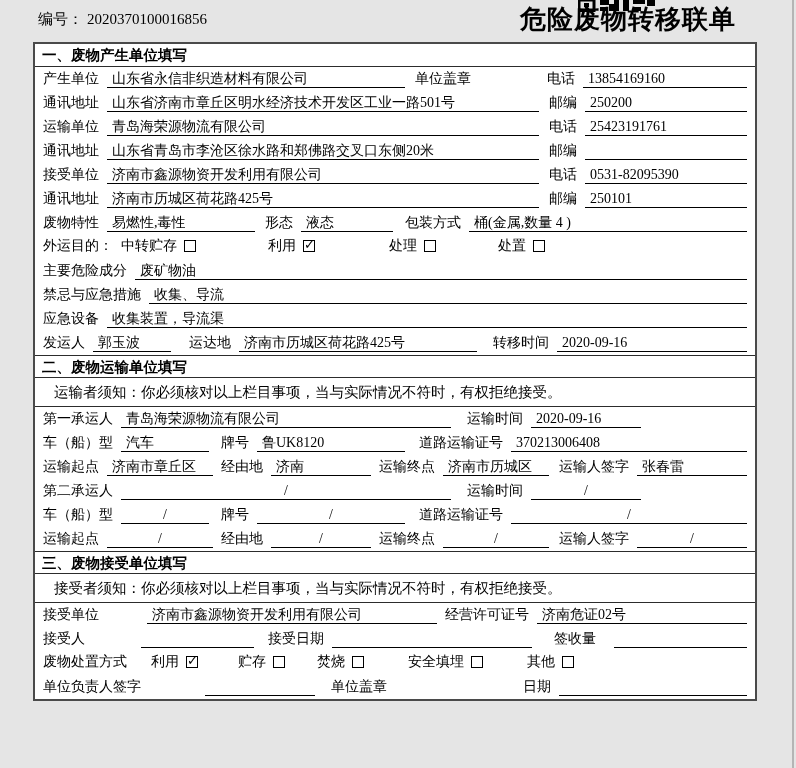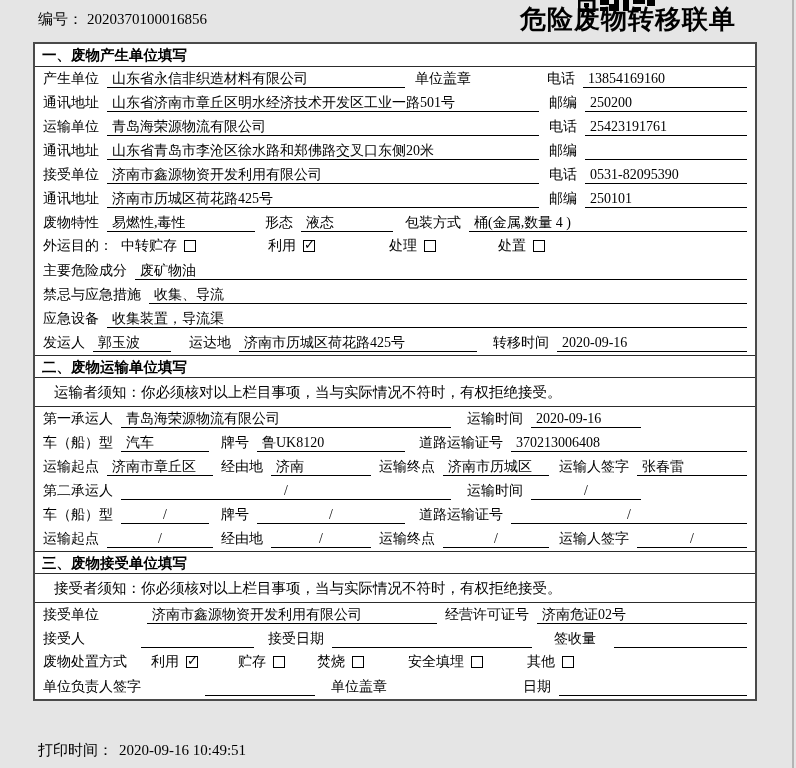--- a/index.html
+++ b/index.html
@@ -269,18 +269,15 @@
     <div class="row">
       <span class="lbl">单位负责人签字</span>
       <span class="val" style="width:110px;margin-left:56px"></span>
       <span class="lbl" style="margin-left:16px">单位盖章</span>
       <span class="lbl" style="margin-left:128px">日期</span>
       <span class="val fill"></span>
     </div>
 
   </div>
 
-  <div class="print-row">
-    <span>打印时间：</span><span class="num">2020-09-16 10:49:51</span>
-  </div>
 
   <div class="right-edge"></div>
 </div>
 
 </body></html>

